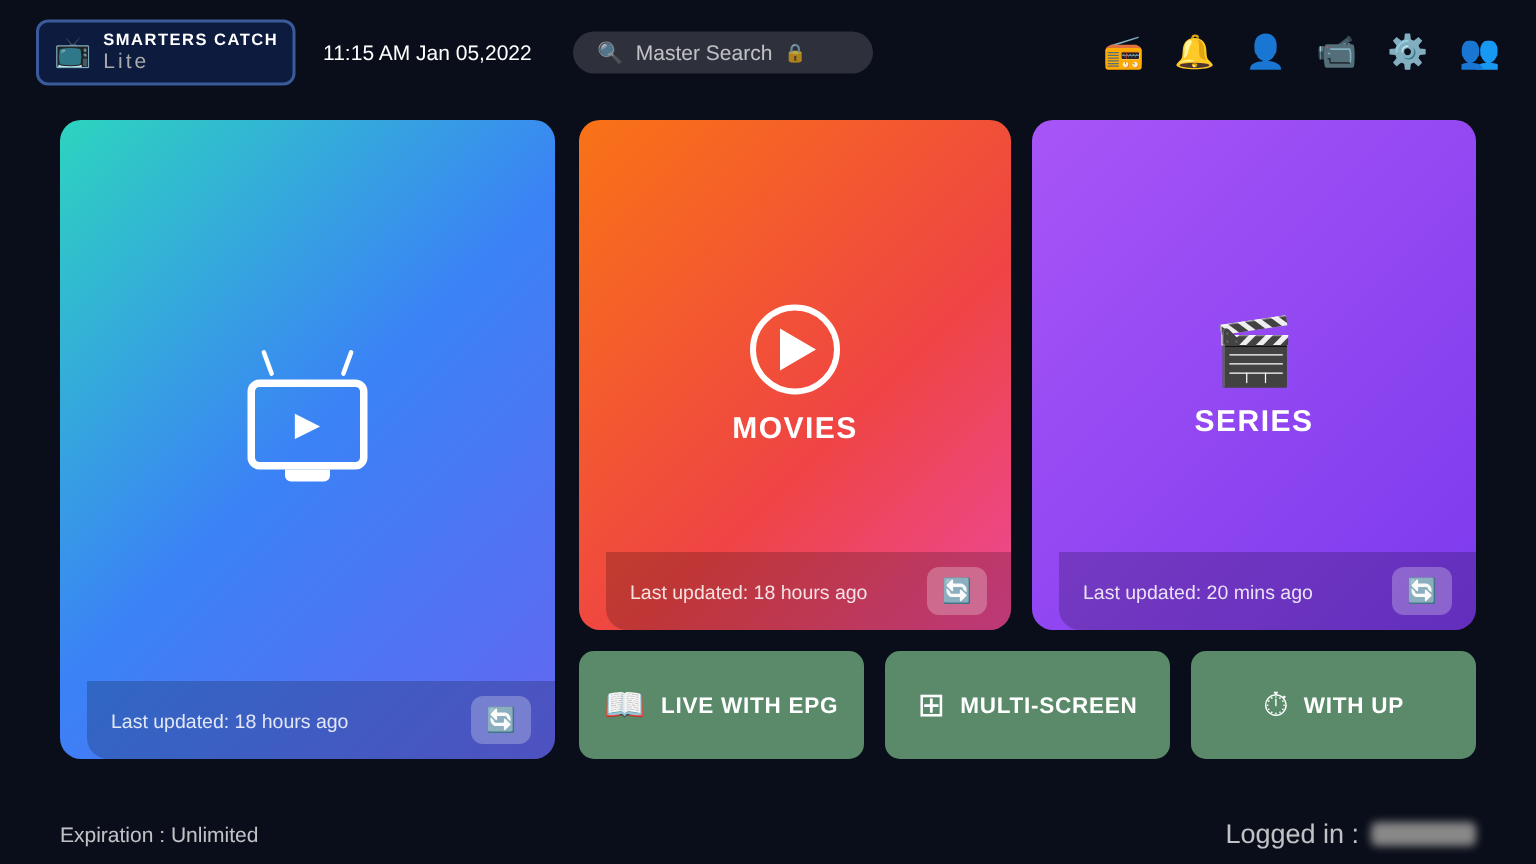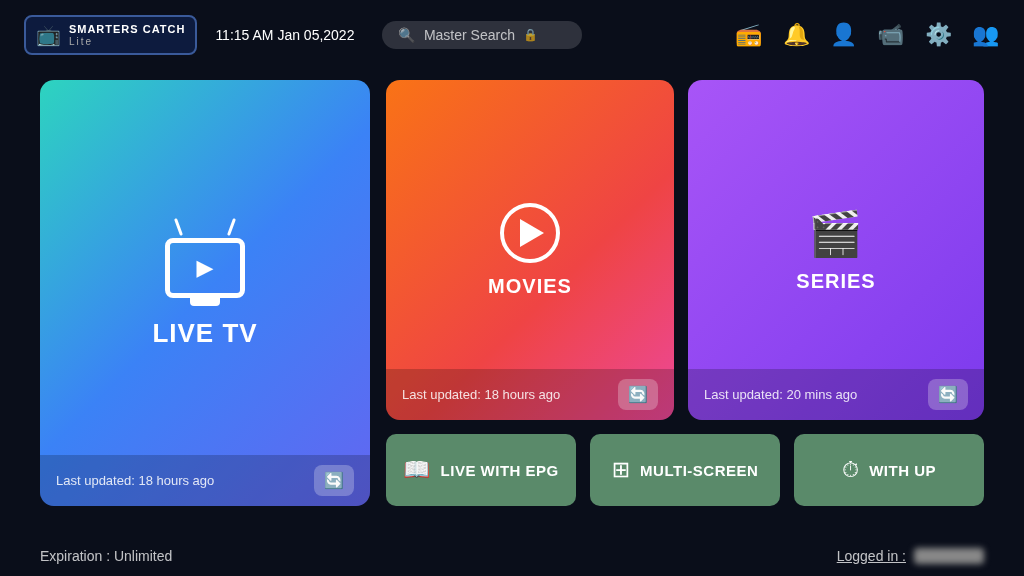--- a/index.html
+++ b/index.html
@@ -45,21 +45,21 @@
     }
 
     .logo-title {
       font-size: 11px;
       font-weight: bold;
       color: white;
       letter-spacing: 1px;
     }
 
     .logo-subtitle {
-      font-size: 10px;
+      font-size: 14px;
       color: #aaa;
       letter-spacing: 2px;
     }
 
     .datetime {
       font-size: 14px;
       color: white;
       white-space: nowrap;
       margin-right: 10px;
     }
@@ -118,21 +118,21 @@
     .live-tv-card .card-title {
       font-size: 26px;
       font-weight: bold;
       color: white;
       letter-spacing: 1px;
     }
 
     .card-footer {
       position: absolute;
       bottom: 0;
-      left: 0;
+      left: 18px;
       right: 0;
       background: rgba(0,0,0,0.2);
       border-radius: 0 0 14px 14px;
       padding: 10px 16px;
       display: flex;
       align-items: center;
       justify-content: space-between;
     }
 
     .card-footer-text {
@@ -239,25 +239,25 @@
       justify-content: space-between;
       padding: 0 40px;
     }
 
     .footer-text {
       font-size: 14px;
       color: rgba(255,255,255,0.75);
     }
 
     .footer-user {
-      font-size: 14px;
+      font-size: 18px;
       color: rgba(255,255,255,0.75);
       display: flex;
+      align-items: center;
       gap: 8px;
-      text-decoration: underline;
     }
 
     .user-blur {
       background: #888;
       border-radius: 4px;
       width: 70px;
       height: 16px;
       display: inline-block;
       filter: blur(3px);
     }
@@ -358,21 +358,20 @@
     <div class="tv-icon-wrapper">
       <div style="position:relative; display:inline-block;">
         <div style="position:absolute; top:-20px; left:12px; width:3px; height:18px; background:white; transform:rotate(-20deg); border-radius:2px;"></div>
         <div style="position:absolute; top:-20px; right:12px; width:3px; height:18px; background:white; transform:rotate(20deg); border-radius:2px;"></div>
         <div class="tv-body"></div>
         <div style="width:100%; display:flex; justify-content:center;">
           <div class="tv-stand"></div>
         </div>
       </div>
     </div>
-    <span class="card-title">LIVE TV</span>
     <div class="card-footer">
       <span class="card-footer-text">Last updated: 18 hours ago</span>
       <button class="refresh-btn">🔄</button>
     </div>
   </div>
 
   <div class="right-column">
 
     <div class="top-row">
 

